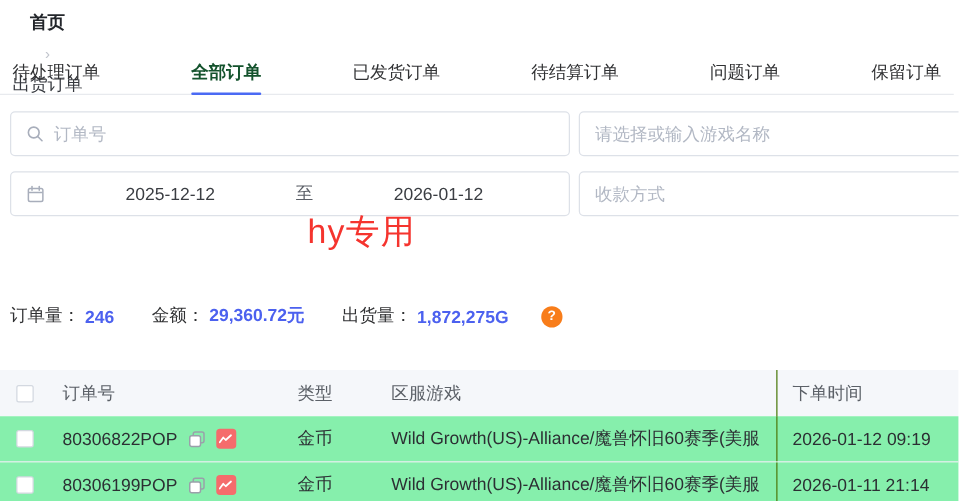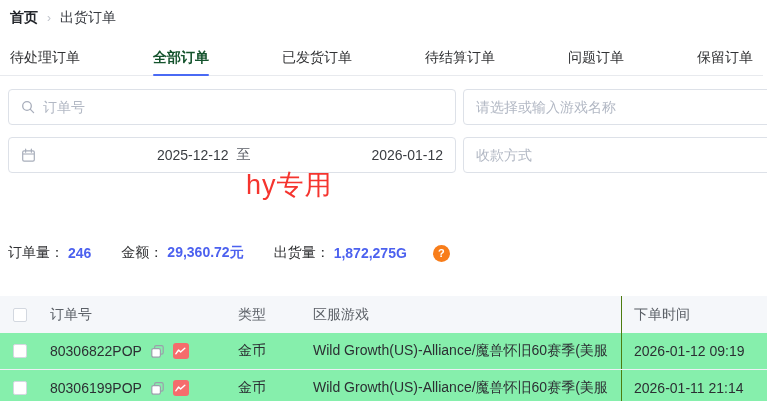--- a/index.html
+++ b/index.html
@@ -1,40 +1,40 @@
 <!DOCTYPE html>
 <html><head>
 <meta charset="utf-8">
 <style>
   * { margin:0; padding:0; box-sizing:border-box; }
   html,body { background:#fff; }
   body { font-family:"Liberation Sans","DejaVu Sans",sans-serif; }
   .page { position:relative; width:767px; height:401px; background:#fff; overflow:hidden; }
 
   
-  .breadcrumb { position:absolute; top:9px; left:10px; display:flex; align-items:center; gap:9px; font-size:14px; }
+  .breadcrumb { position:absolute; top:9px; left:10px; display:flex; align-items:center; gap:9px; font-size:14px;flex-direction:column; }
   .bc-home { font-weight:700; color:#23262b; }
   .bc-sep { color:#c0c4cc; font-size:12px; }
   .bc-current { color:#36393f; }
 
   
   .tabbar { position:absolute; top:46px; left:0; width:763px; height:30px; border-bottom:1px solid #e8eaee; display:flex; justify-content:space-between; padding:0 10px; }
   .tab { font-size:14px; color:#303133; line-height:22px; padding-bottom:7px; position:relative; cursor:pointer; white-space:nowrap; }
   .tab.active { color:#14532d;font-weight:bold; }
   .tab.active::after { content:""; position:absolute; left:0; right:0; bottom:-1px; height:2px; background:#4a6af4; border-radius:1px; }
 
   
   .fbox { position:absolute; height:36px; border:1px solid #dde1e8; border-radius:4px; background:#fff; display:flex; align-items:center; padding:0 12px; gap:8px; }
   .fbox input { border:none; outline:none; flex:1; font-size:14px; color:#303133; font-family:inherit; background:transparent; min-width:0; }
   .fbox input::placeholder { color:#b2b8c4; }
   .row1 { top:89px; } .row2 { top:137px; } .row3 { top:177px; }
   .colL { left:8px; width:448px; }
   .colR { left:463px; width:340px; }
   .datebox { justify-content:flex-start; }
-  .date-val { flex:1; text-align:right; font-size:14px; color:#3a3d42; }
+  .date-val { flex:1; text-align:center; font-size:14px; color:#3a3d42; }
   .date-sep { font-size:14px; color:#5a5e66; }
   .statusbox { border-color:#4a6af4; }
   .status-ph { flex:1; font-size:14px; color:#b2b8c4; }
   .icon-svg { flex:0 0 auto; display:block; }
 
   .note-red { position:absolute; left:246px; top:167px; font-size:27px; font-weight:500; color:#f5342e; z-index:5; letter-spacing:1px; }
 
   
   .stats { position:absolute; top:244px; left:8px; display:flex; align-items:center; font-size:14px; }
   .stat-label { color:#303133; font-weight:500;text-align:right; }

